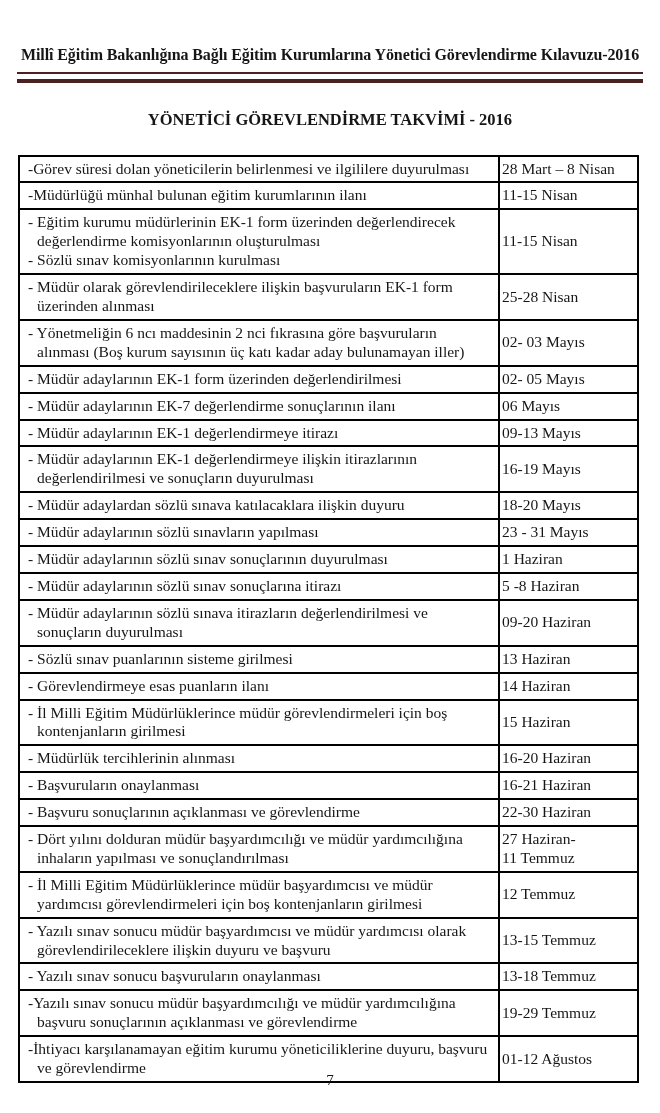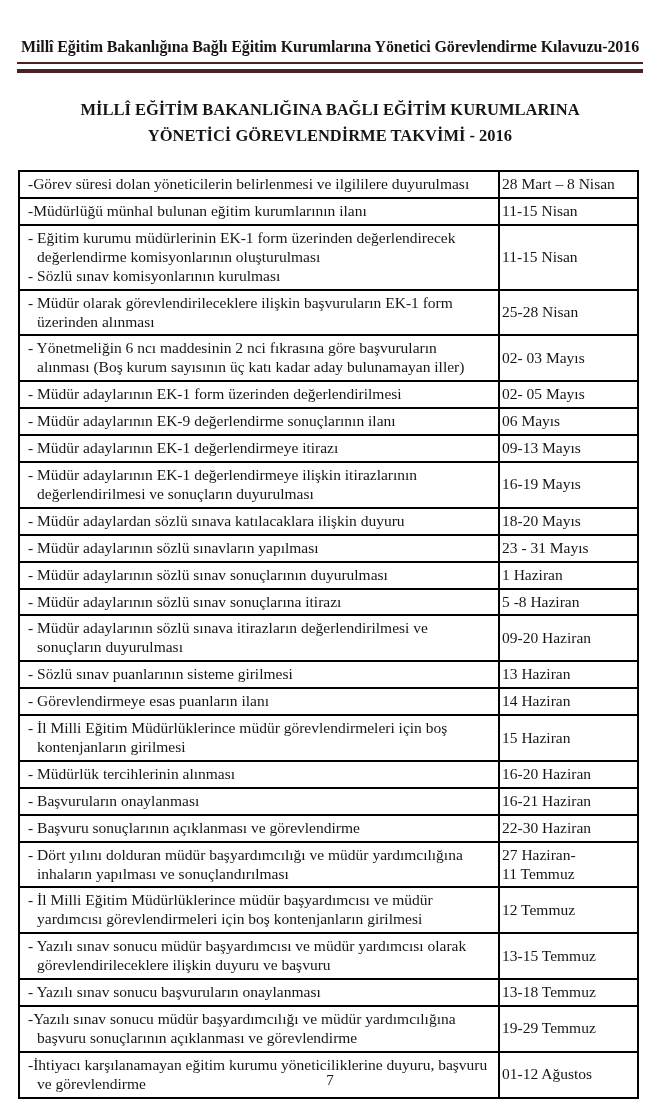--- a/index.html
+++ b/index.html
@@ -11,21 +11,21 @@
     width: 660px;
     height: 1113px;
     font-family: "Liberation Serif", "DejaVu Serif", serif;
     color: #161616;
     position: relative;
   }
   .page {
     padding-top: 38px;
   }
   .running-header {
-    margin: 0 16px;
+    margin: 8px 16px;
     text-align: center;
     font-size: 16px;
     font-weight: bold;
     letter-spacing: -0.1px;
     white-space: nowrap;
   }
   .header-rules {
     margin: 6px 17px 0 17px;
   }
   .rule-thin {
@@ -86,21 +86,20 @@
 <div class="page">
 
   <div class="running-header">Millî Eğitim Bakanlığına Bağlı Eğitim Kurumlarına Yönetici Görevlendirme Kılavuzu-2016</div>
 
   <div class="header-rules">
     <div class="rule-thin"></div>
     <div class="rule-thick"></div>
   </div>
 
   <div class="doc-title">
-    <div>MİLLÎ EĞİTİM BAKANLIĞINA BAĞLI EĞİTİM KURUMLARINA</div>
     <div>YÖNETİCİ GÖREVLENDİRME TAKVİMİ - 2016</div>
   </div>
 
   <table class="schedule-table">
     <tbody>
         <tr>
           <td class="activity-cell">
             <div class="activity-line">-Görev süresi dolan yöneticilerin belirlenmesi ve ilgililere duyurulması</div>
           </td>
           <td class="date-cell">28 Mart – 8 Nisan</td>
@@ -131,21 +130,21 @@
           <td class="date-cell">02- 03 Mayıs</td>
         </tr>
         <tr>
           <td class="activity-cell">
             <div class="activity-line">- Müdür adaylarının EK-1 form üzerinden değerlendirilmesi</div>
           </td>
           <td class="date-cell">02- 05 Mayıs</td>
         </tr>
         <tr>
           <td class="activity-cell">
-            <div class="activity-line">- Müdür adaylarının EK-9 değerlendirme sonuçlarının ilanı</div>
+            <div class="activity-line">- Müdür adaylarının EK-7 değerlendirme sonuçlarının ilanı</div>
           </td>
           <td class="date-cell">06 Mayıs</td>
         </tr>
         <tr>
           <td class="activity-cell">
             <div class="activity-line">- Müdür adaylarının EK-1 değerlendirmeye itirazı</div>
           </td>
           <td class="date-cell">09-13 Mayıs</td>
         </tr>
         <tr>

